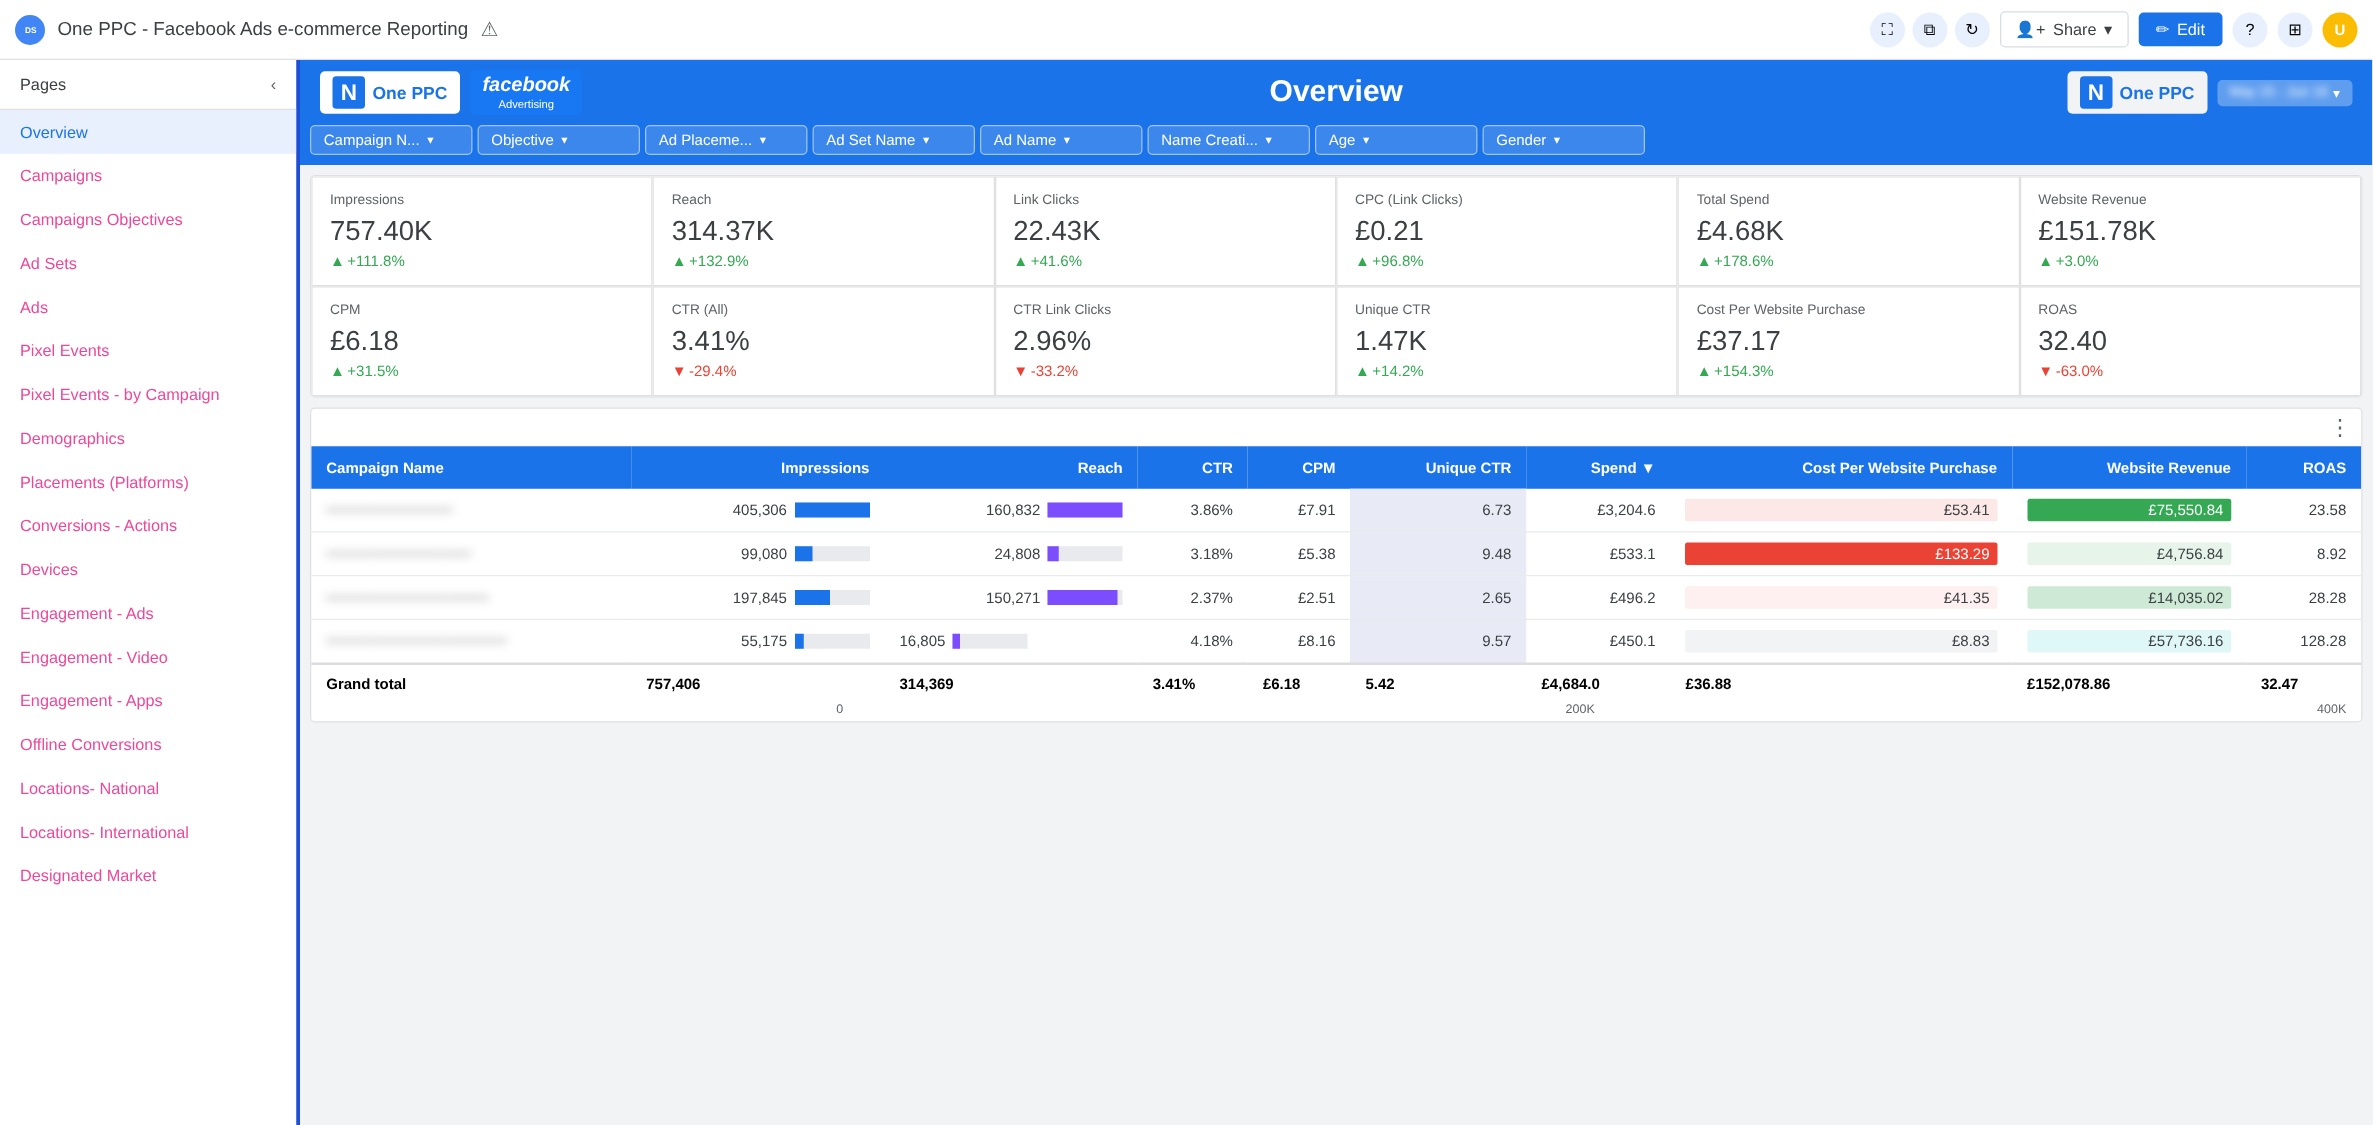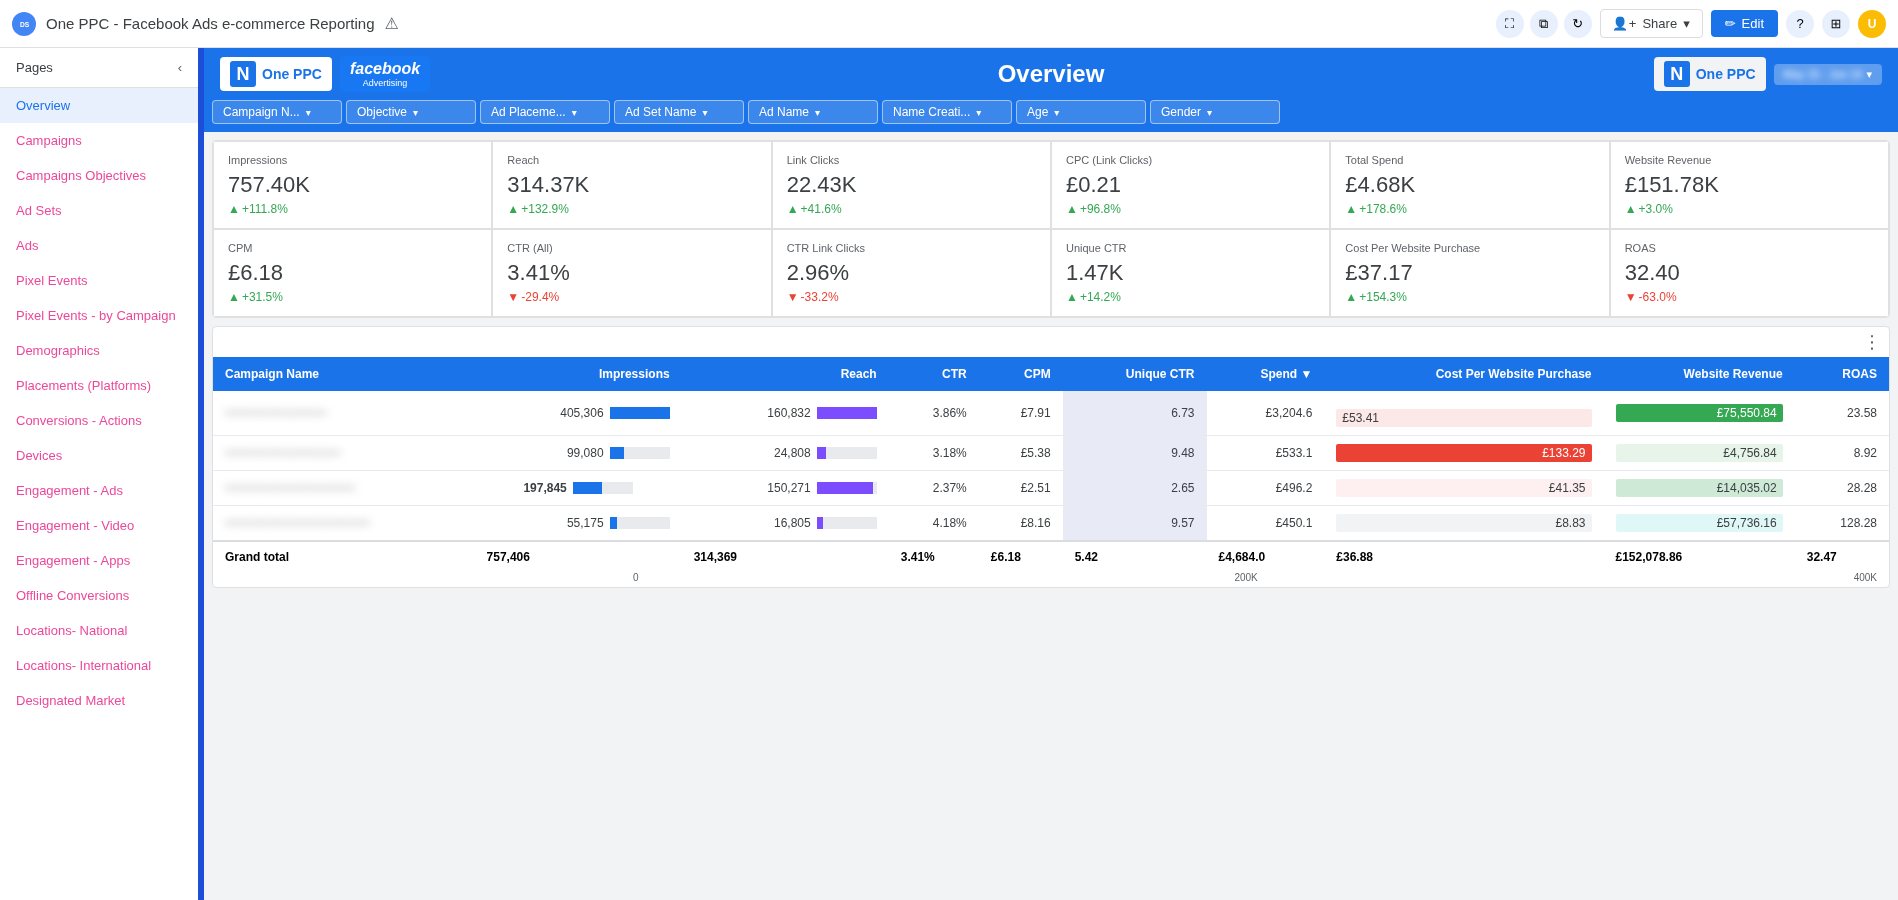--- a/index.html
+++ b/index.html
@@ -18,21 +18,21 @@
     .topbar-right { display: flex; align-items: center; gap: 8px; }
     .btn-share { background: #fff; border: 1px solid #dadce0; border-radius: 4px; padding: 6px 12px; cursor: pointer; display: flex; align-items: center; gap: 6px; font-size: 13px; color: #3c4043; }
     .btn-edit { background: #1a73e8; border: none; border-radius: 4px; padding: 6px 14px; cursor: pointer; display: flex; align-items: center; gap: 6px; font-size: 13px; color: #fff; font-weight: 500; }
     .icon-circle { width: 28px; height: 28px; border-radius: 50%; background: #e8f0fe; display: flex; align-items: center; justify-content: center; cursor: pointer; }
     .topbar-icons { display: flex; align-items: center; gap: 6px; }
 
     
     .layout { display: flex; margin-top: 48px; height: calc(100vh - 48px); }
 
     
-    .sidebar { width: 204px; background: #fff; border-right: 6px solid #1d4ed8; overflow-y: auto; flex-shrink: 0; }
+    .sidebar { width: 240px; background: #fff; border-right: 3px solid #1d4ed8; overflow-y: auto; flex-shrink: 0; }
     .sidebar-header { display: flex; align-items: center; justify-content: space-between; padding: 12px 16px; border-bottom: 1px solid #e0e0e0; }
     .sidebar-header-title { font-size: 13px; font-weight: 500; color: #3c4043; }
     .sidebar-item { padding: 10px 16px; cursor: pointer; font-size: 13px; color: #ec4899; }
     .sidebar-item.active { background: #e8f0fe; color: #1a73e8; font-weight: 500; }
 
     
     .main { flex: 1; overflow-y: auto; background: #f1f3f4; }
 
     
     .report-header { background: #1a73e8; display: flex; align-items: center; justify-content: space-between; padding: 8px 16px; position: relative; }
@@ -75,21 +75,21 @@
     tbody td { padding: 8px 12px; color: #3c4043; }
     tbody td.right { text-align: right; }
     .tfoot-row { border-top: 2px solid #dadce0; font-weight: 600; }
     .tfoot-row td { padding: 8px 12px; }
 
     .bar-cell { display: flex; align-items: center; gap: 6px; }
     .bar-bg { width: 60px; height: 12px; background: #e8eaed; position: relative; }
     .bar-fill { height: 100%; position: absolute; left: 0; top: 0; }
 
     .cost-cell-red { background: #ea4335; color: #fff; padding: 2px 6px; border-radius: 2px; text-align: right; display: block; }
-    .cost-cell-pink { background: #fde8e8; color: #3c4043; padding: 2px 6px; border-radius: 2px; text-align: left; display: block; margin-top: 10px; }
+    .cost-cell-pink { background: #fde8e8; color: #3c4043; padding: 2px 6px; border-radius: 2px; text-align: right; display: block; }
     .cost-cell-lightpink { background: #fef0f0; color: #3c4043; padding: 2px 6px; border-radius: 2px; text-align: right; display: block; }
     .cost-cell-neutral { background: #f1f3f4; color: #3c4043; padding: 2px 6px; border-radius: 2px; text-align: right; display: block; }
 
     .rev-cell-green { background: #34a853; color: #fff; padding: 2px 6px; border-radius: 2px; text-align: right; display: block; }
     .rev-cell-lightgreen { background: #e6f4ea; color: #3c4043; padding: 2px 6px; border-radius: 2px; text-align: right; display: block; }
     .rev-cell-palegreen { background: #ceead6; color: #3c4043; padding: 2px 6px; border-radius: 2px; text-align: right; display: block; }
     .rev-cell-cyan { background: #e0f7f7; color: #3c4043; padding: 2px 6px; border-radius: 2px; text-align: right; display: block; }
 
     .roas-val { font-weight: 500; }
 
@@ -407,21 +407,21 @@
                 <span class="cost-cell-red">£133.29</span>
               </td>
     <td>
                 <span class="rev-cell-lightgreen">£4,756.84</span>
               </td>
     <td class="right roas-val">8.92</td>
   </tr>
             <tr>
     <td><span class="blurred">━━━━━━━━━━━━━━━━━━</span></td>
     <td class="right">
-      <div class="bar-cell" style="justify-content:center;font-weight:bold;">
+      <div class="bar-cell" style="justify-content:flex-end;">
         <span>197,845</span>
         <div class="bar-bg">
           <div class="bar-fill imp-bar" style="width:48%;background:#1a73e8;"></div>
         </div>
       </div>
     </td>
     <td class="right">
       <div class="bar-cell" style="justify-content:flex-end;">
         <span>150,271</span>
         <div class="bar-bg">
@@ -445,21 +445,21 @@
     <td><span class="blurred">━━━━━━━━━━━━━━━━━━━━</span></td>
     <td class="right">
       <div class="bar-cell" style="justify-content:flex-end;">
         <span>55,175</span>
         <div class="bar-bg">
           <div class="bar-fill imp-bar" style="width:13%;background:#1a73e8;"></div>
         </div>
       </div>
     </td>
     <td class="right">
-      <div class="bar-cell" style="justify-content:flex-end;">
+      <div class="bar-cell" style="">
         <span>16,805</span>
         <div class="bar-bg">
           <div class="bar-fill reach-bar" style="width:10%;background:#7c4dff;"></div>
         </div>
       </div>
     </td>
     <td class="right">4.18%</td>
     <td class="right">£8.16</td>
     <td class="right" style="background:#e8eaf6;">9.57</td>
     <td class="right">£450.1</td>

